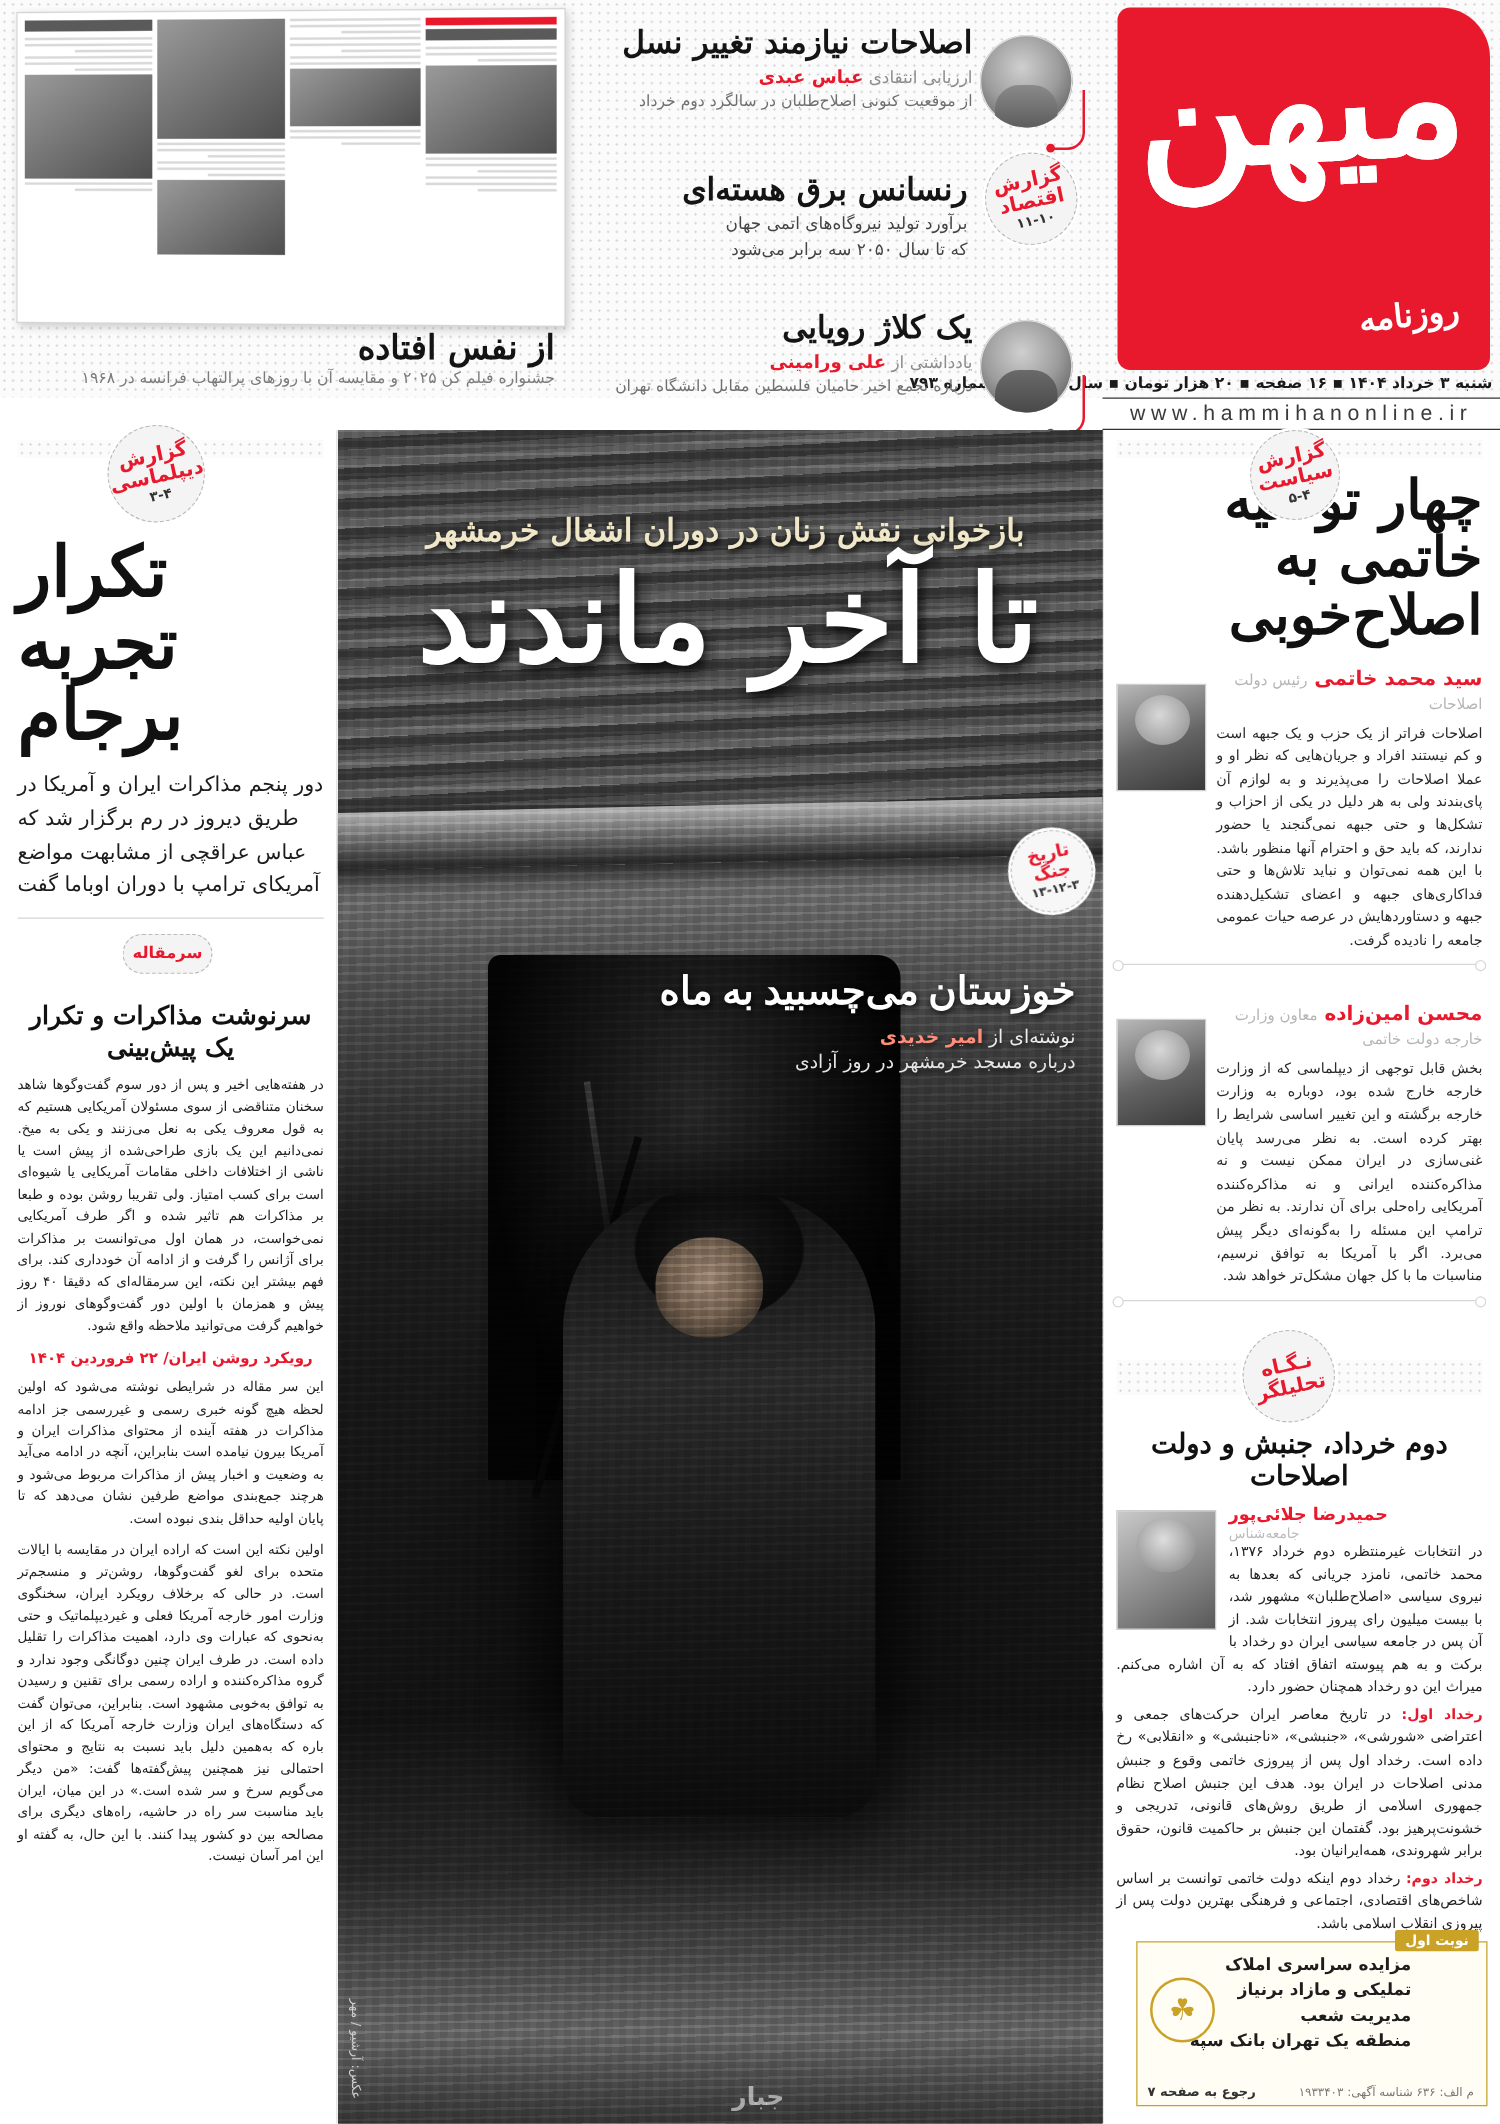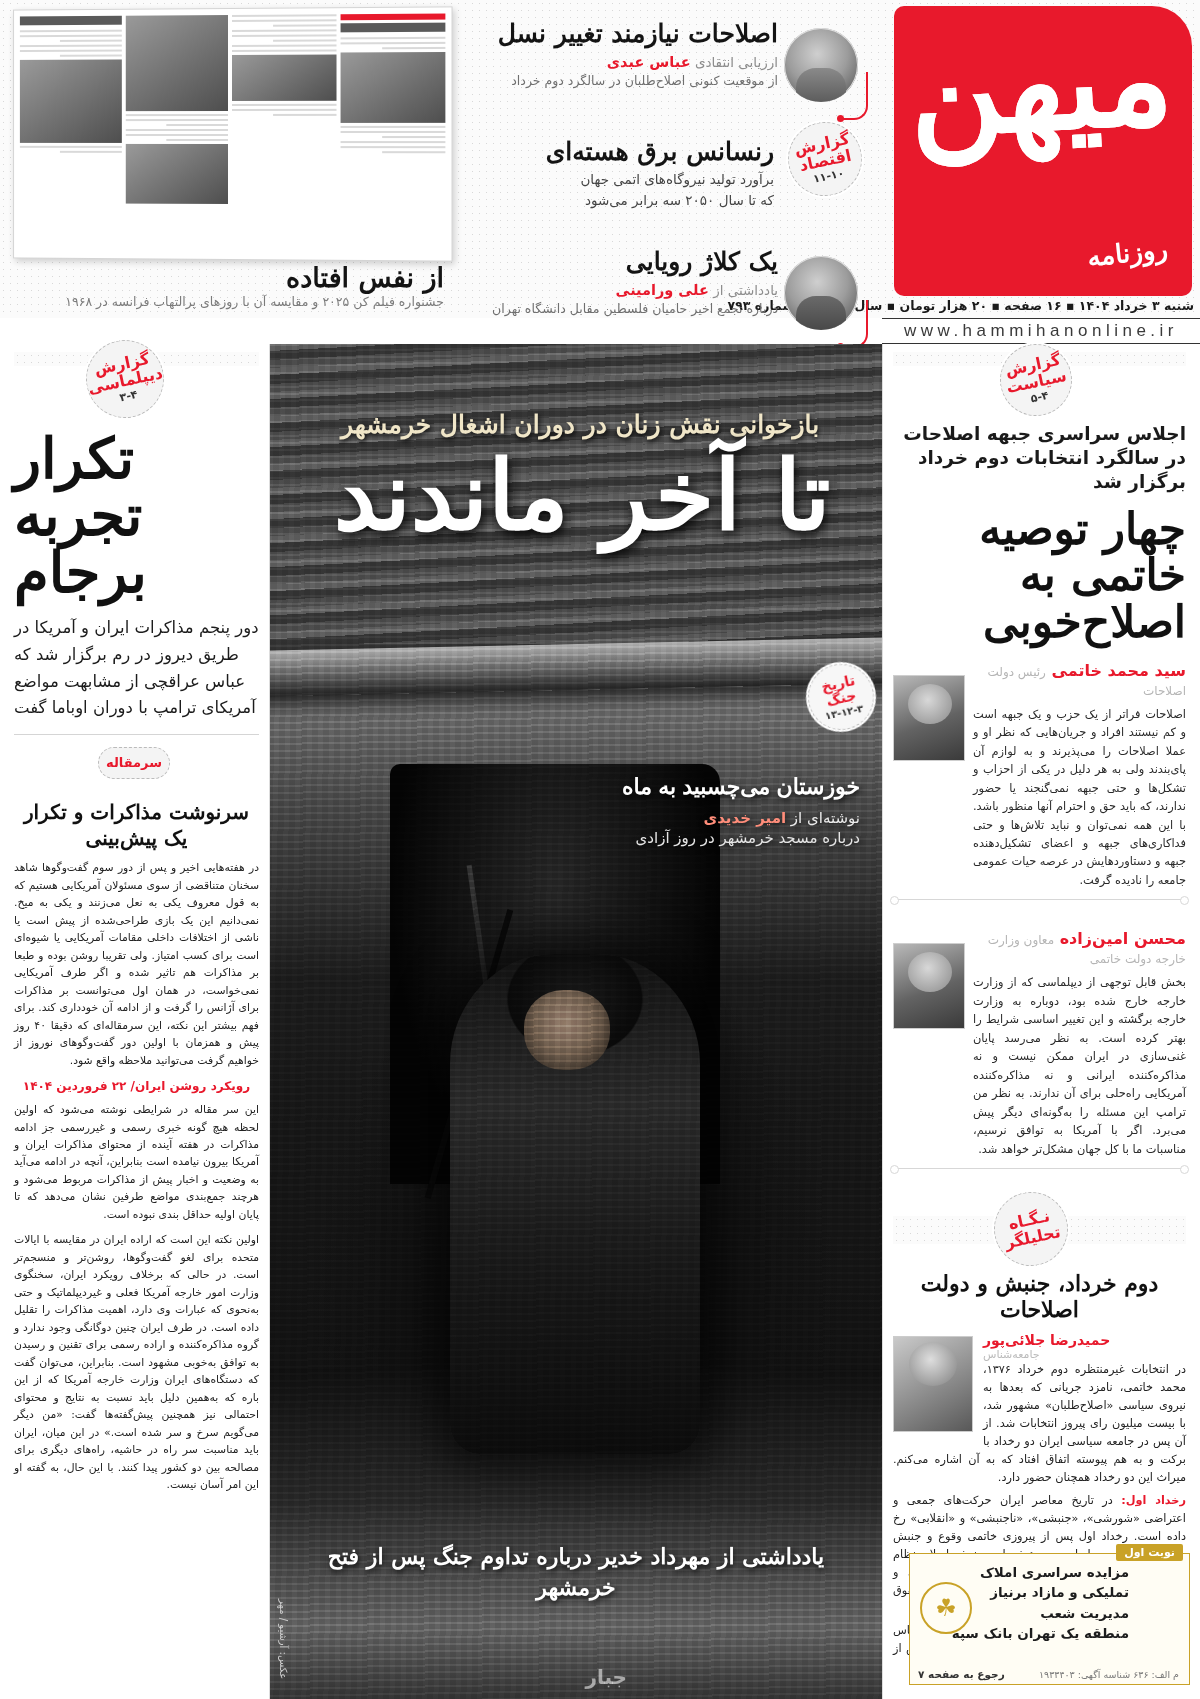--- a/index.html
+++ b/index.html
@@ -318,22 +318,22 @@
     font-family: "DejaVu Serif", "Liberation Serif", serif;
     line-height: 1;
     text-shadow: 2px 4px 12px rgba(0,0,0,.95);
     letter-spacing: -4px;
   }
   .sub-block {
     position: absolute; right: 22px; top: 430px; text-align: right; color: #fff;
     text-shadow: 1px 2px 6px rgba(0,0,0,.95);
   }
   .sub-title {
-    font-size: 22px; font-weight: bold; line-height: 1.22;
-    font-family: Liberation Sans, sans-serif;
+    font-size: 31px; font-weight: bold; line-height: 1.22;
+    font-family: Liberation Serif, serif;
   }
   .sub-by { font-size: 15px; margin-top: 8px; color: #ececec; }
   .sub-by b { color: #ff8d7a; }
   .sub-desc { font-size: 15px; margin-top: 2px; color: #e6e6e6; }
 
   .badge-war { right: 8px; top: 320px; width: 66px; height: 66px; background: #f7f7f7; }
   .badge-war .b1, .badge-war .b2 { font-size: 14px; }
   .badge-war .b3 { font-size: 10px; }
 
   .bottom-block {
@@ -503,21 +503,20 @@
 
   <div class="col-right">
     <div class="col-strip dotted-bg"></div>
 
     <div class="badge badge-politics">
       <span class="b1">گزارش</span>
       <span class="b2">سیاست</span>
       <span class="b3">۵-۴</span>
     </div>
 
-    <div class="colhead-kicker" style="margin-top:56px;">اجلاس سراسری جبهه اصلاحات در سالگرد انتخابات دوم خرداد برگزار شد</div>
     <div class="colhead-main">چهار توصیه خاتمی به اصلاح‌خوبی</div>
 
     <div class="byline-block">
       <div class="byline-photo"></div>
       <div class="byline-name">
         <span>سید محمد خاتمی</span>
         <span class="byline-role">رئیس دولت اصلاحات</span>
       </div>
       <div class="byline-text">اصلاحات فراتر از یک حزب و یک جبهه است و کم نیستند افراد و جریان‌هایی که نظر او و عملا اصلاحات را می‌پذیرند و به لوازم آن پای‌بندند ولی به هر دلیل در یکی از احزاب و تشکل‌ها و حتی جبهه نمی‌گنجند یا حضور ندارند، که باید حق و احترام آنها منظور باشد. با این همه نمی‌توان و نباید تلاش‌ها و حتی فداکاری‌های جبهه و اعضای تشکیل‌دهنده جبهه و دستاوردهایش در عرصه حیات عمومی جامعه را نادیده گرفت.</div>
     </div>
@@ -597,21 +596,20 @@
     <div class="sub-block">
       <div class="sub-title">خوزستان می‌چسبید به ماه</div>
       <div class="sub-by">
         <span>نوشته‌ای از</span>
         <b>امیر خدیدی</b>
       </div>
       <div class="sub-desc">درباره مسجد خرمشهر در روز آزادی</div>
     </div>
 
     <div class="bottom-block">
-      <div class="bottom-d">یادداشتی از مهرداد خدیر درباره تداوم جنگ پس از فتح خرمشهر</div>
     </div>
 
     <div class="photo-credit">عکس: آرشیو / مهر</div>
     <div class="photo-sign">جبار</div>
   </div>
 
   <div class="col-left">
     <div class="col-strip dotted-bg"></div>
 
     <div class="badge badge-diplo">

